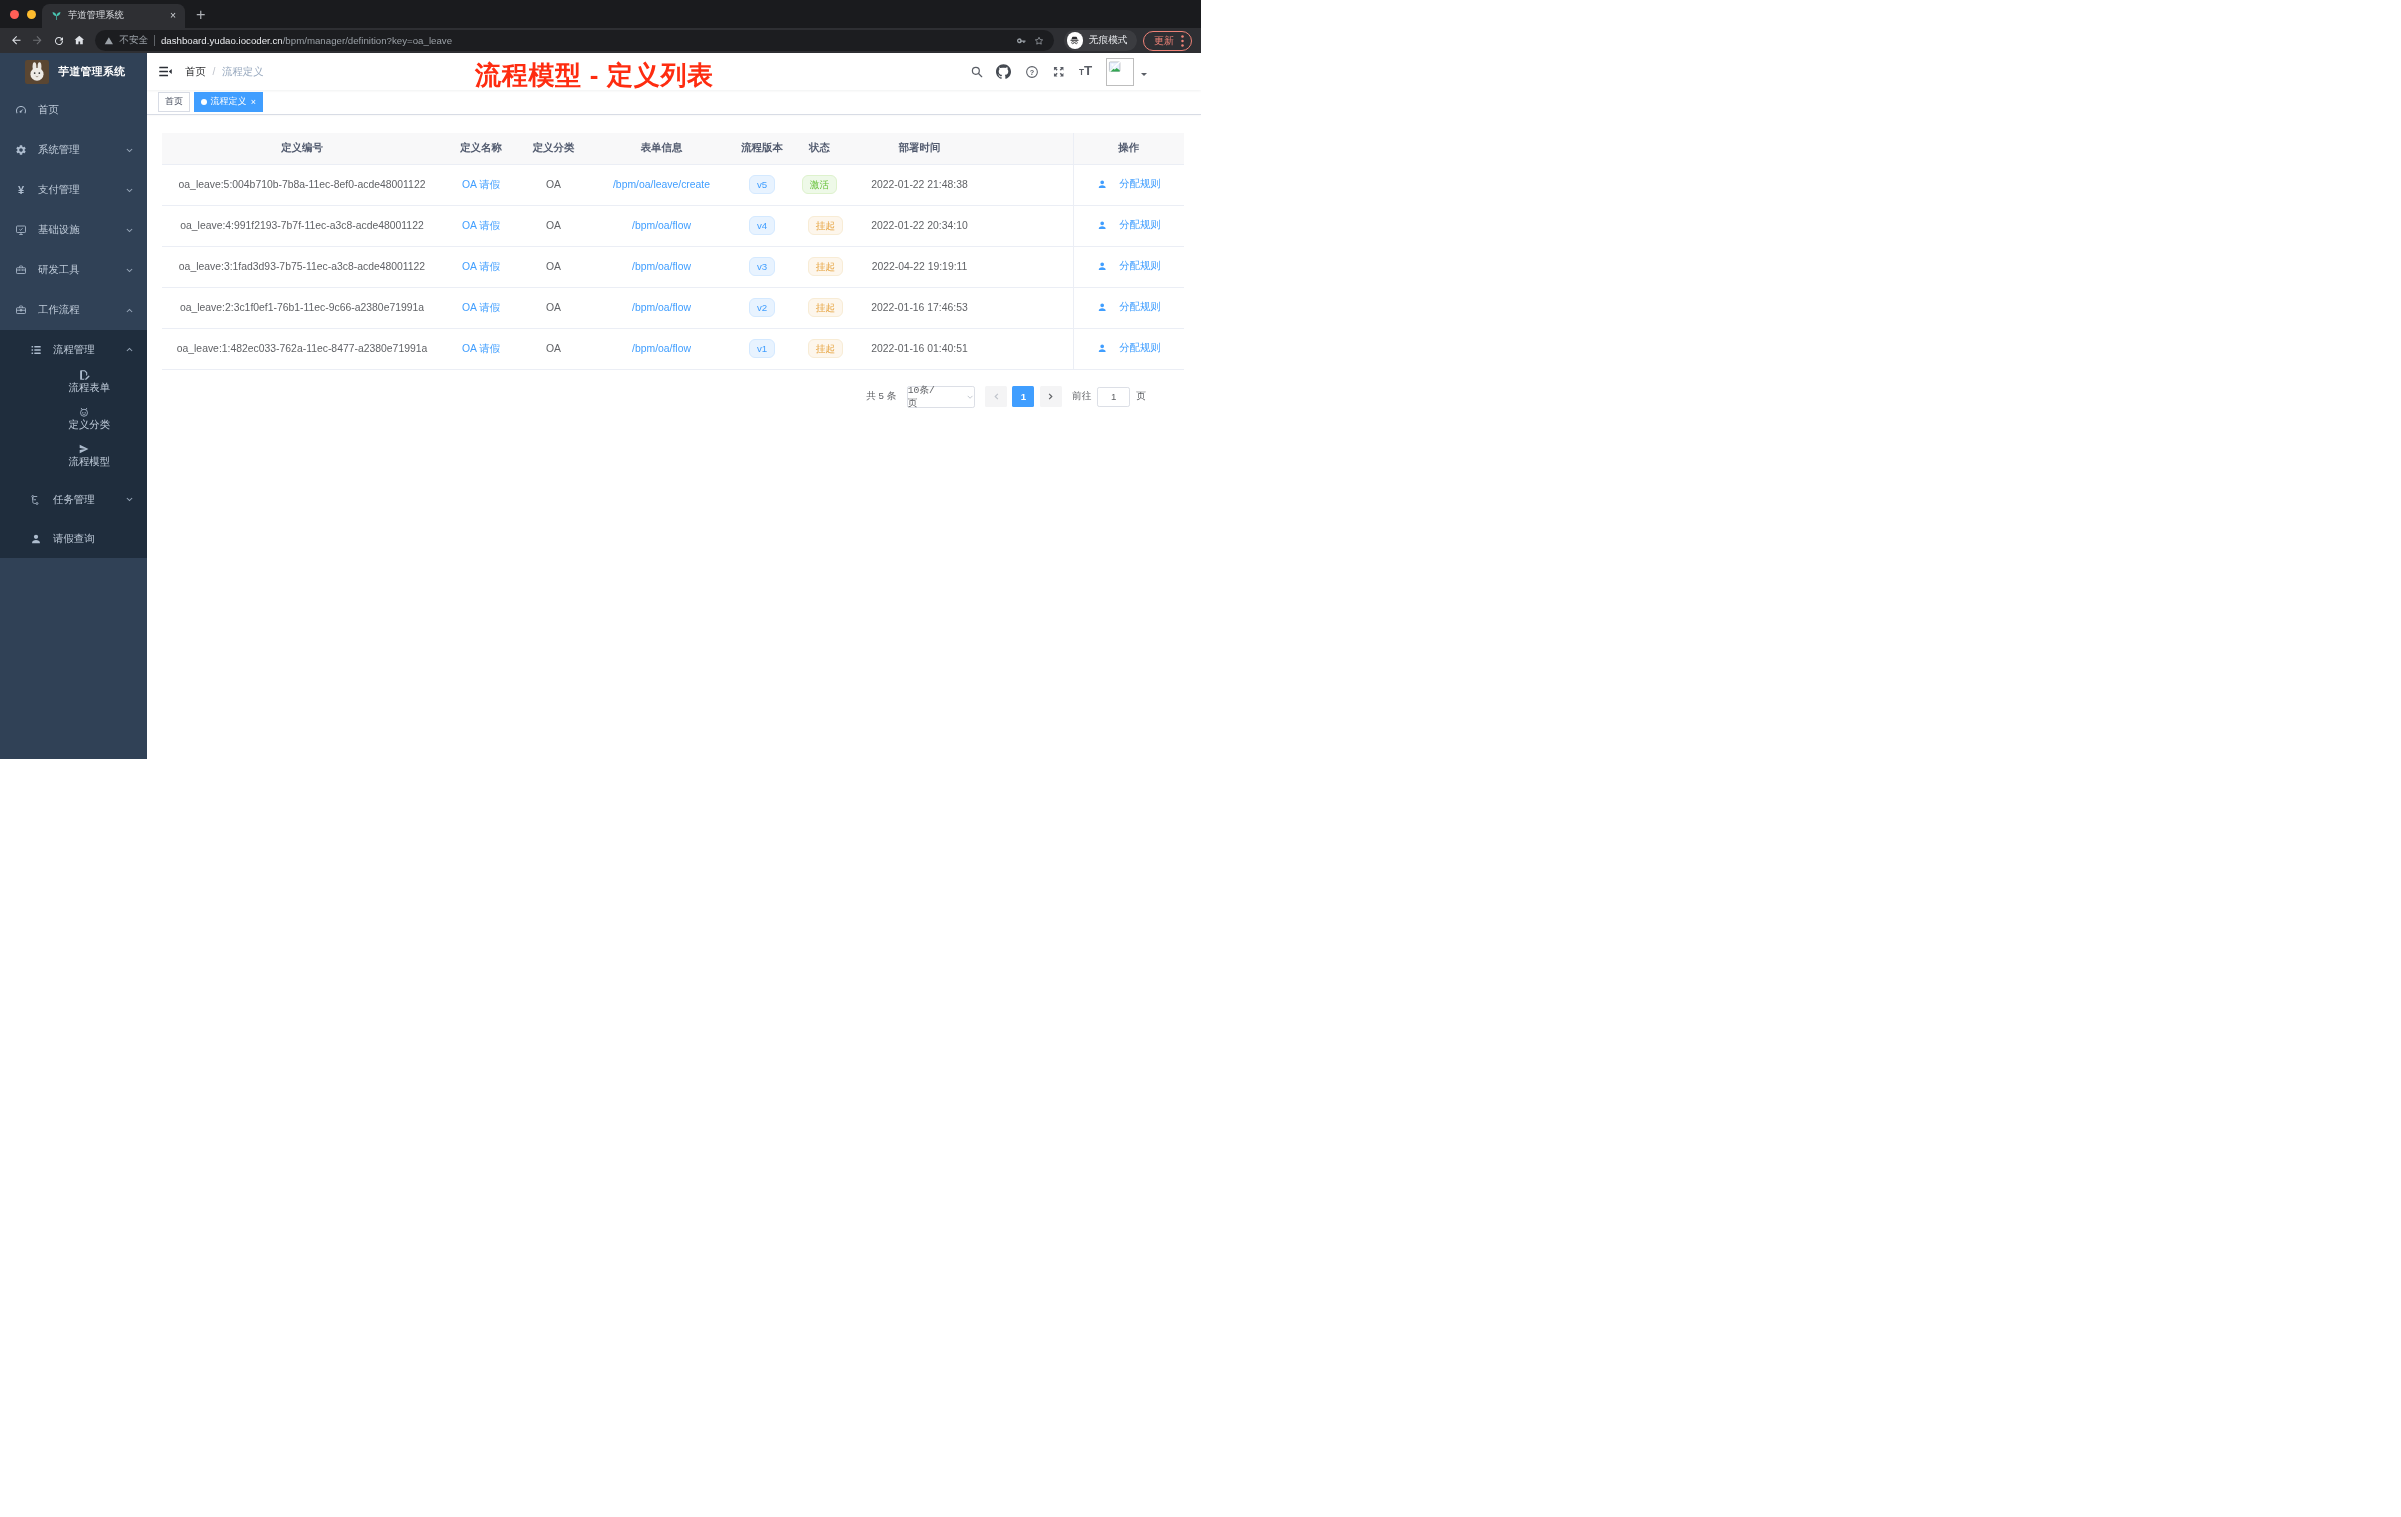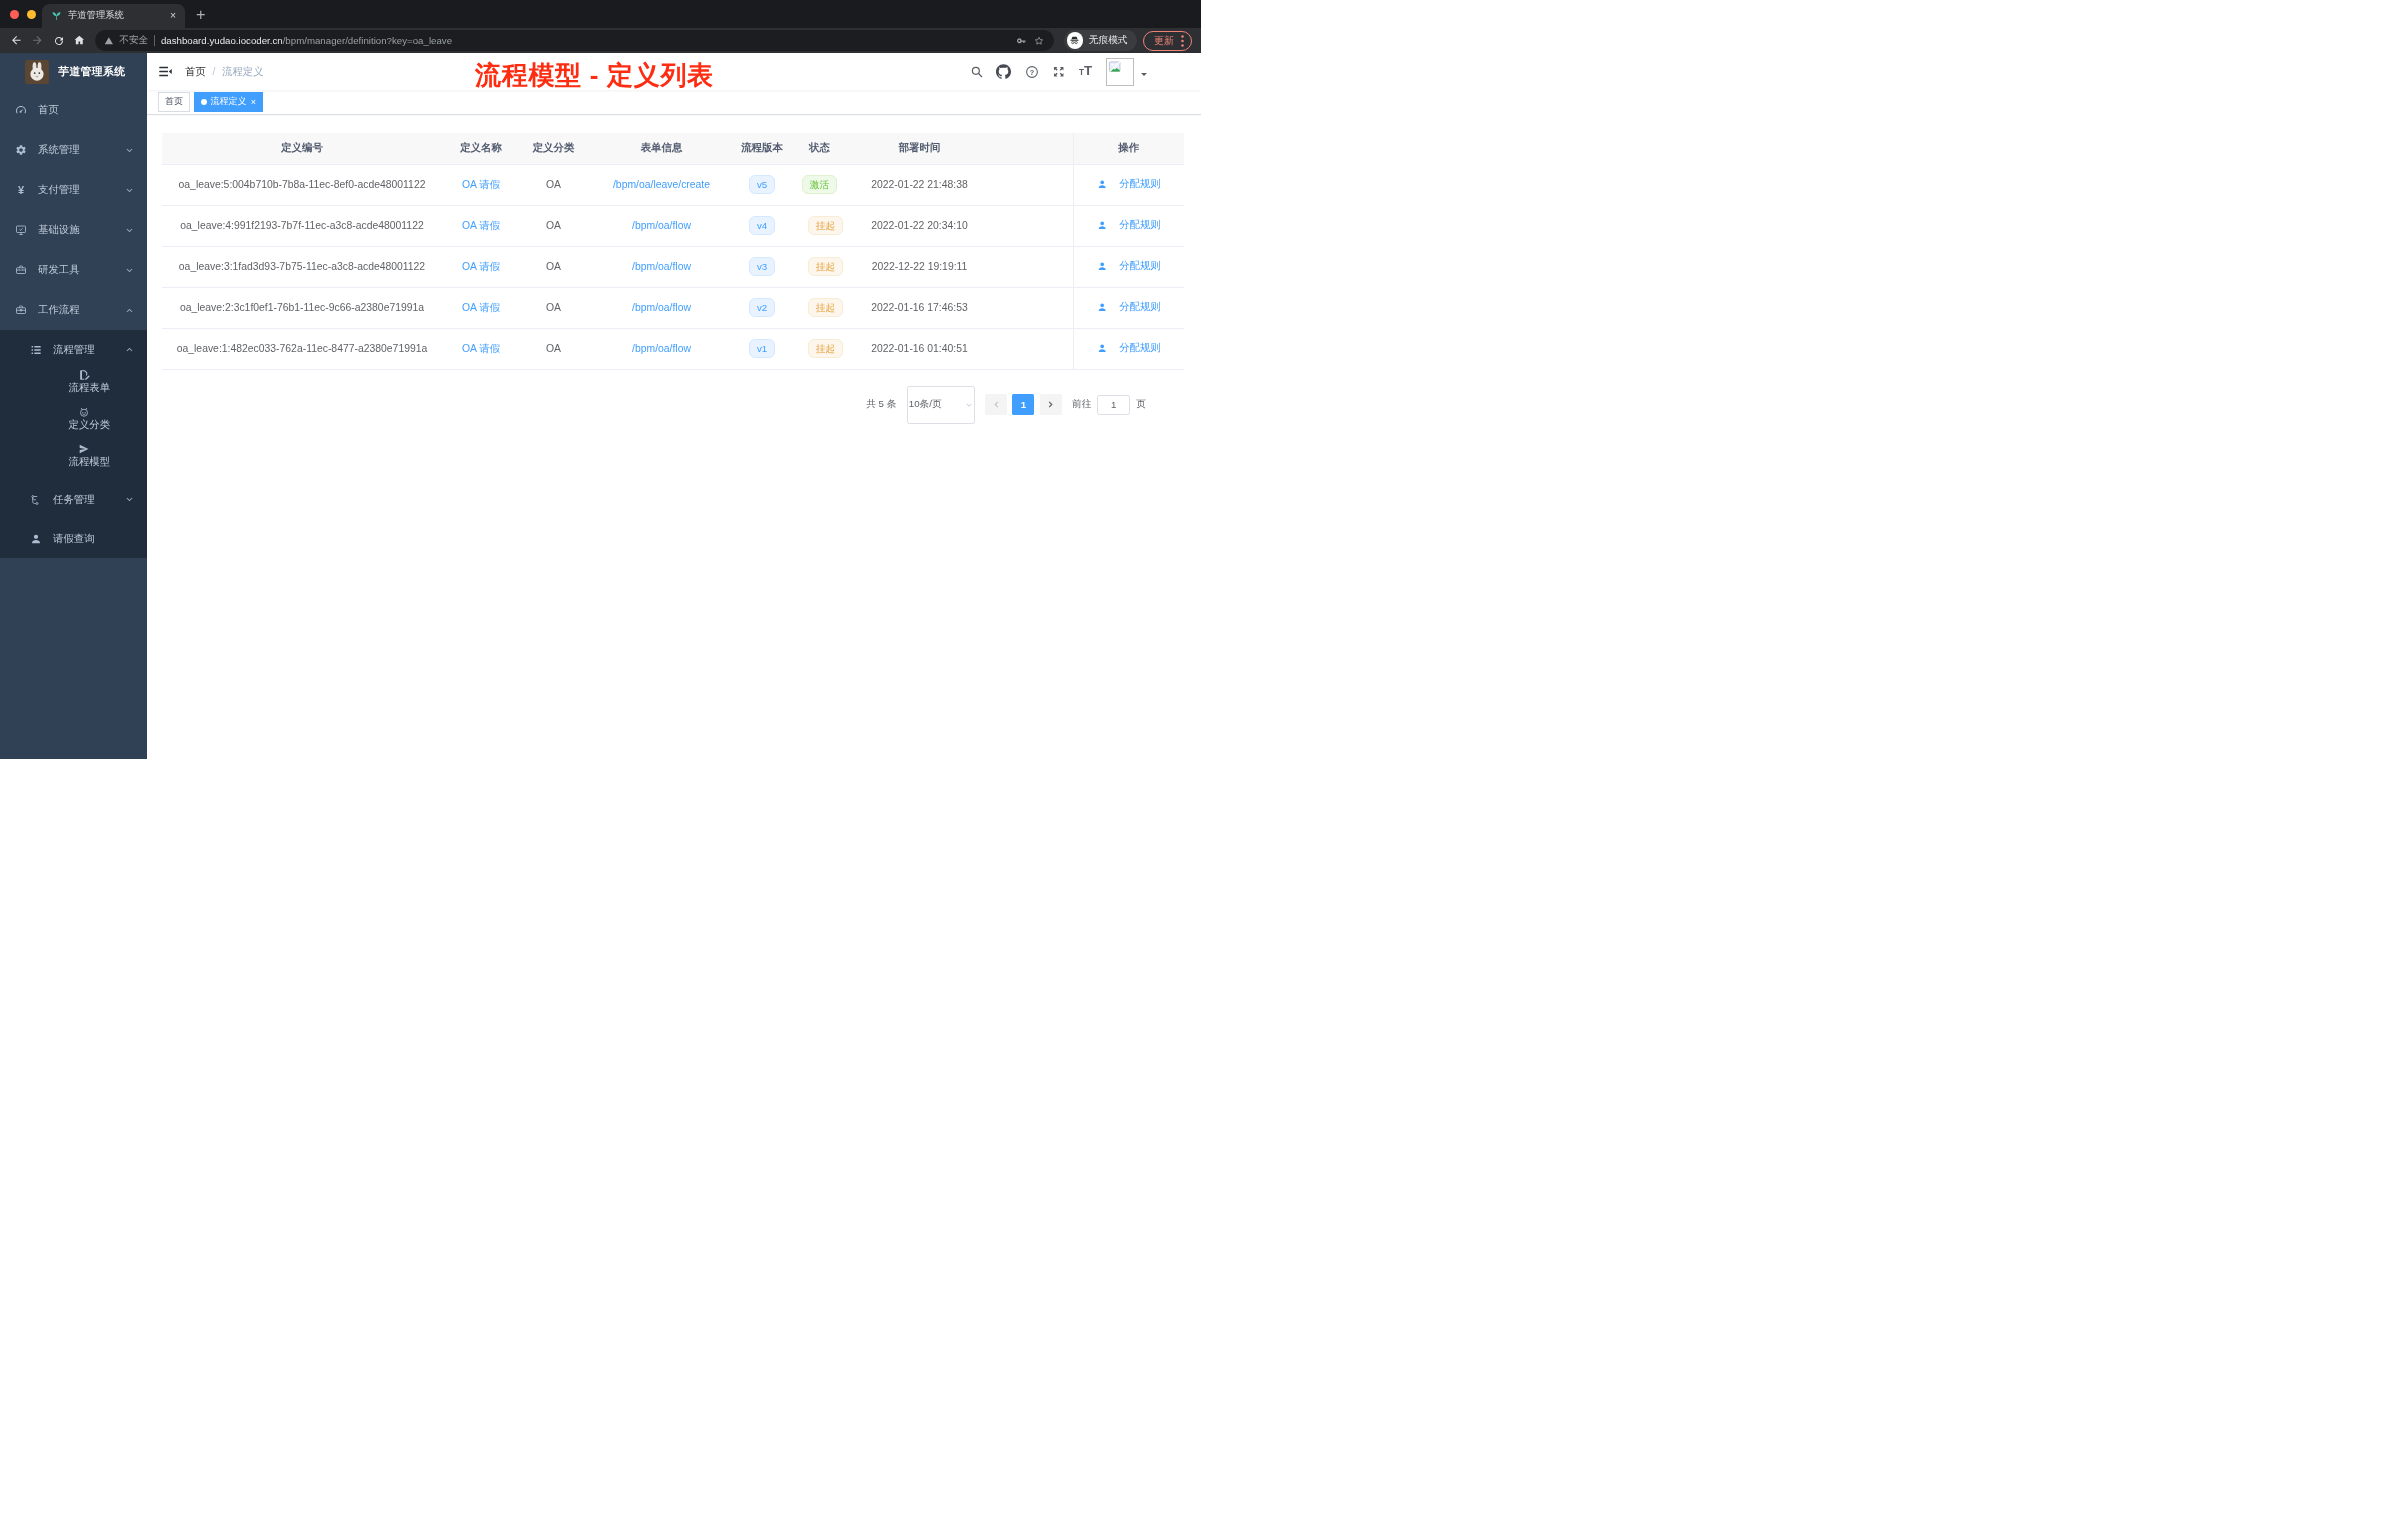--- a/index.html
+++ b/index.html
@@ -93,22 +93,22 @@
   .link { color:#409eff; text-decoration:none; cursor:pointer; }
   .badge { display:inline-block; padding:3.7px 6.7px; border-radius:6px; font-size:9.7px; line-height:1; }
   .badge-version { background:#e8f3ff; border:0.7px solid #d4e9ff; color:#409eff; }
   .badge-success { background:#eef9e8; border:0.7px solid #def2cd; color:#67c23a; }
   .badge-warning { background:#fdf6ec; border:0.7px solid #f8ecd5; color:#e6a23c;margin-left:12px; }
   .action-link { display:inline-flex; align-items:center; gap:12px; color:#409eff; font-size:10.4px; cursor:pointer; }
 
   
   .pagination { display:flex; align-items:center; justify-content:flex-end; margin:16.3px 37px 0 0;
                 font-size:9.7px; color:#606266; gap:10.4px; }
-  .psize { width:68px; height:38px; border:0.7px solid #dcdfe6; border-radius:2.2px; background:#fff;
-           display:flex; align-items:center; justify-content:center; gap:23px; color:#606266; cursor:pointer; }
+  .psize { width:68px; height:22px; border:0.7px solid #dcdfe6; border-radius:2.2px; background:#fff;
+           display:flex; align-items:center; justify-content:center; gap:23px; color:#606266; cursor:pointer;font-family:Liberation Mono, monospace; }
   .psize .sel-caret { color:#c0c4cc; display:flex; }
   .pg-group { display:flex; align-items:center; gap:5.2px; }
   .pg-btn { min-width:22px; height:21px; background:#f4f4f5; border-radius:1.5px; display:flex;
             align-items:center; justify-content:center; cursor:pointer; }
   .pg-prev { color:#c0c4cc; } .pg-next { color:#606266; }
   .pg-cur { min-width:22px; height:21px; background:#409eff; color:#fff; border-radius:1.5px; display:flex;
             align-items:center; justify-content:center; font-weight:600; cursor:pointer; }
   .goto { display:flex; align-items:center; gap:6px; }
   .goto-input { width:33px; height:20px; border:0.7px solid #dcdfe6; border-radius:2.2px; text-align:center;
                 font-size:9.7px; color:#606266; font-family:inherit; }
@@ -492,21 +492,21 @@
                   <span>分配规则</span>
                 </a></td>
             </tr>
             <tr>
               <td>oa_leave:3:1fad3d93-7b75-11ec-a3c8-acde48001122</td>
               <td><a class="link">OA 请假</a></td>
               <td>OA</td>
               <td><a class="link">/bpm/oa/flow</a></td>
               <td><span class="badge badge-version">v3</span></td>
               <td><span class="badge badge-warning">挂起</span></td>
-              <td>2022-12-22 19:19:11</td>
+              <td>2022-04-22 19:19:11</td>
               <td></td>
               <td class="op"><a class="action-link">
                   <span>
                     <svg viewBox="0 0 24 24" width="10.4" height="10.4" fill="#409eff">
                       <path d="M12 12a4.3 4.3 0 1 0-4.3-4.3A4.3 4.3 0 0 0 12 12zm0 2.2c-4.2 0-7.8 2.2-7.8 5v1.3h15.6v-1.3c0-2.8-3.6-5-7.8-5z"></path>
                     </svg>
                   </span>
                   <span>分配规则</span>
                 </a></td>
             </tr>

